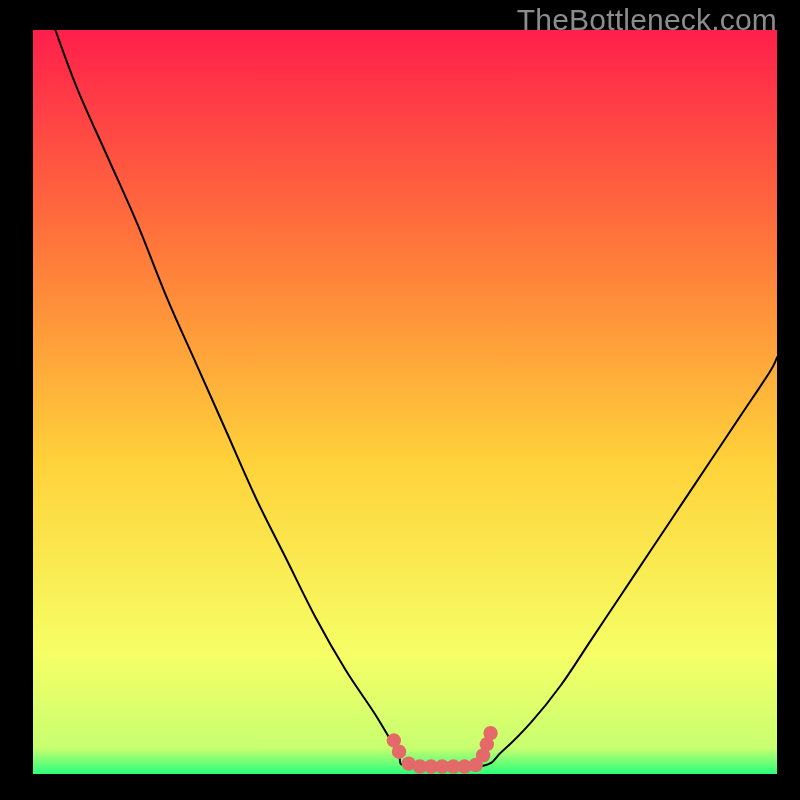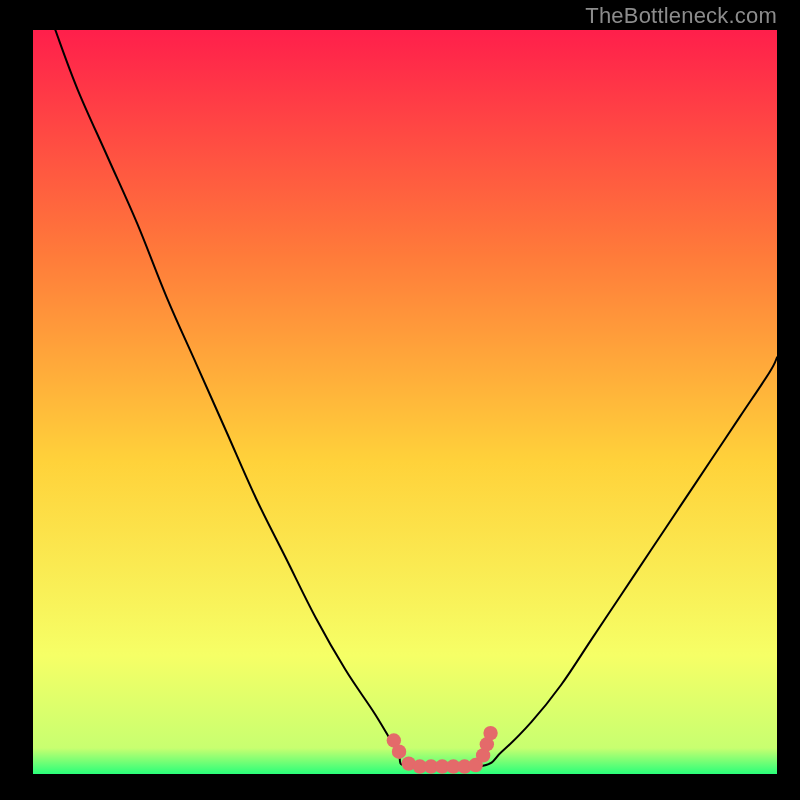--- a/index.html
+++ b/index.html
@@ -18,21 +18,21 @@
     width: 800px;
     height: 800px;
     background: #000000;
   }
   .plot-area {
     position: absolute;
     box-sizing: border-box;
   }
   .watermark {
     position: absolute;
-    font-size: 22px;
+    font-size: 30px;
     font-weight: 400;
     color: #8c8c8c;
     letter-spacing: 0.2px;
   }
   svg {
     position: absolute;
     top: 0;
     left: 0;
   }
 </style>

